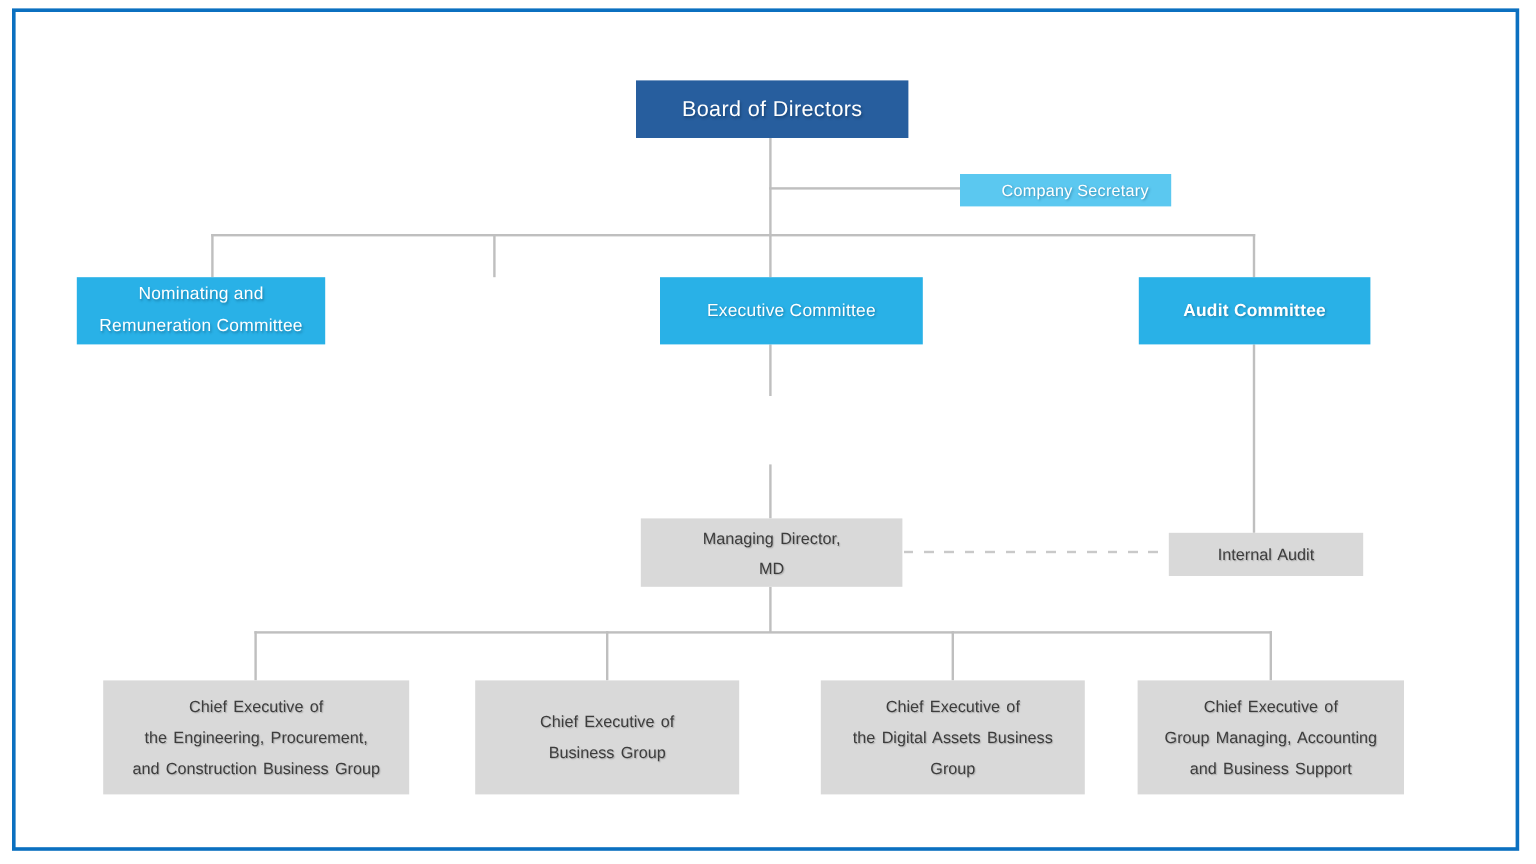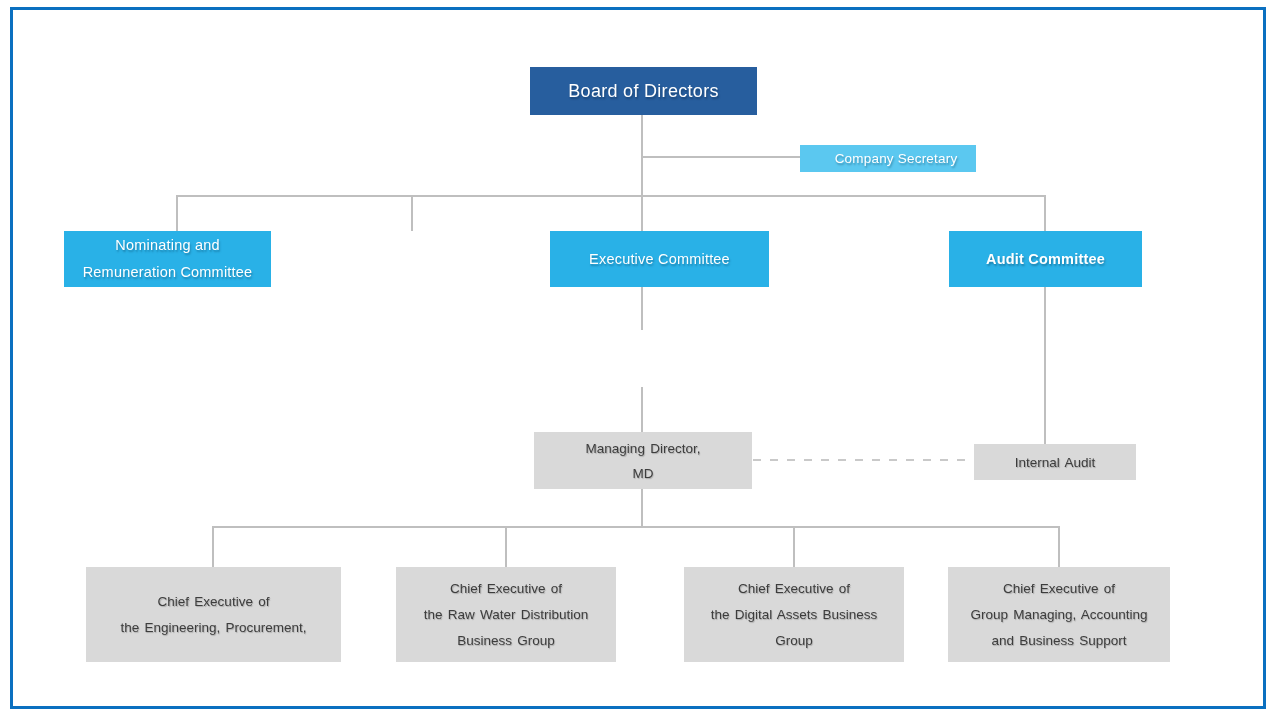--- a/index.html
+++ b/index.html
@@ -90,25 +90,25 @@
     <div>MD</div>
   </div>
 
   <div class="node gray" style="left:974px;top:444px;width:162px;height:36px;">
     <div>Internal Audit</div>
   </div>
 
   <div class="node gray tall" style="left:86px;top:567px;width:255px;height:95px;">
     <div>Chief Executive of</div>
     <div>the Engineering, Procurement,</div>
+    <div>and Construction Business Group</div>
   </div>
 
   <div class="node gray tall" style="left:396px;top:567px;width:220px;height:95px;">
     <div>Chief Executive of</div>
-    <div>the Raw Water Distribution</div>
     <div>Business Group</div>
   </div>
 
   <div class="node gray tall" style="left:684px;top:567px;width:220px;height:95px;">
     <div>Chief Executive of</div>
     <div>the Digital Assets Business</div>
     <div>Group</div>
   </div>
 
   <div class="node gray tall" style="left:948px;top:567px;width:222px;height:95px;">

